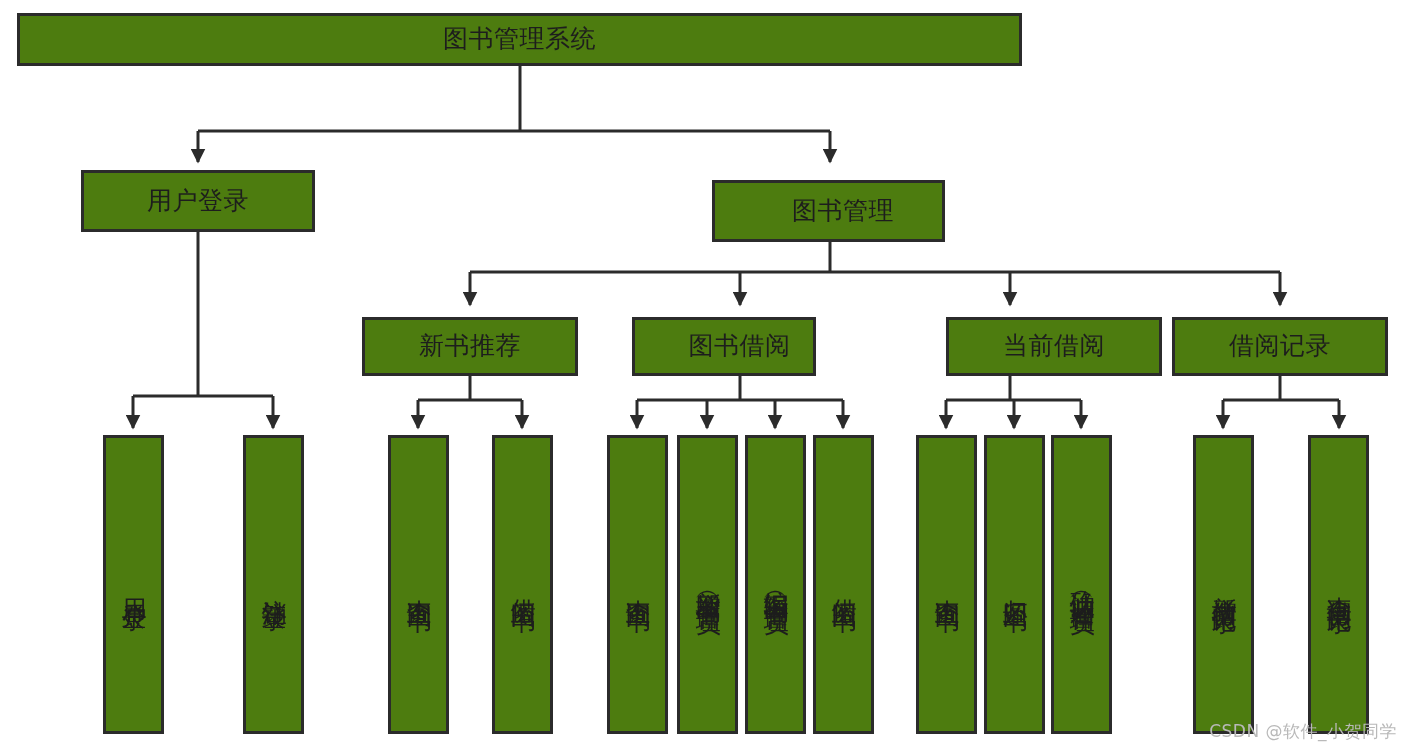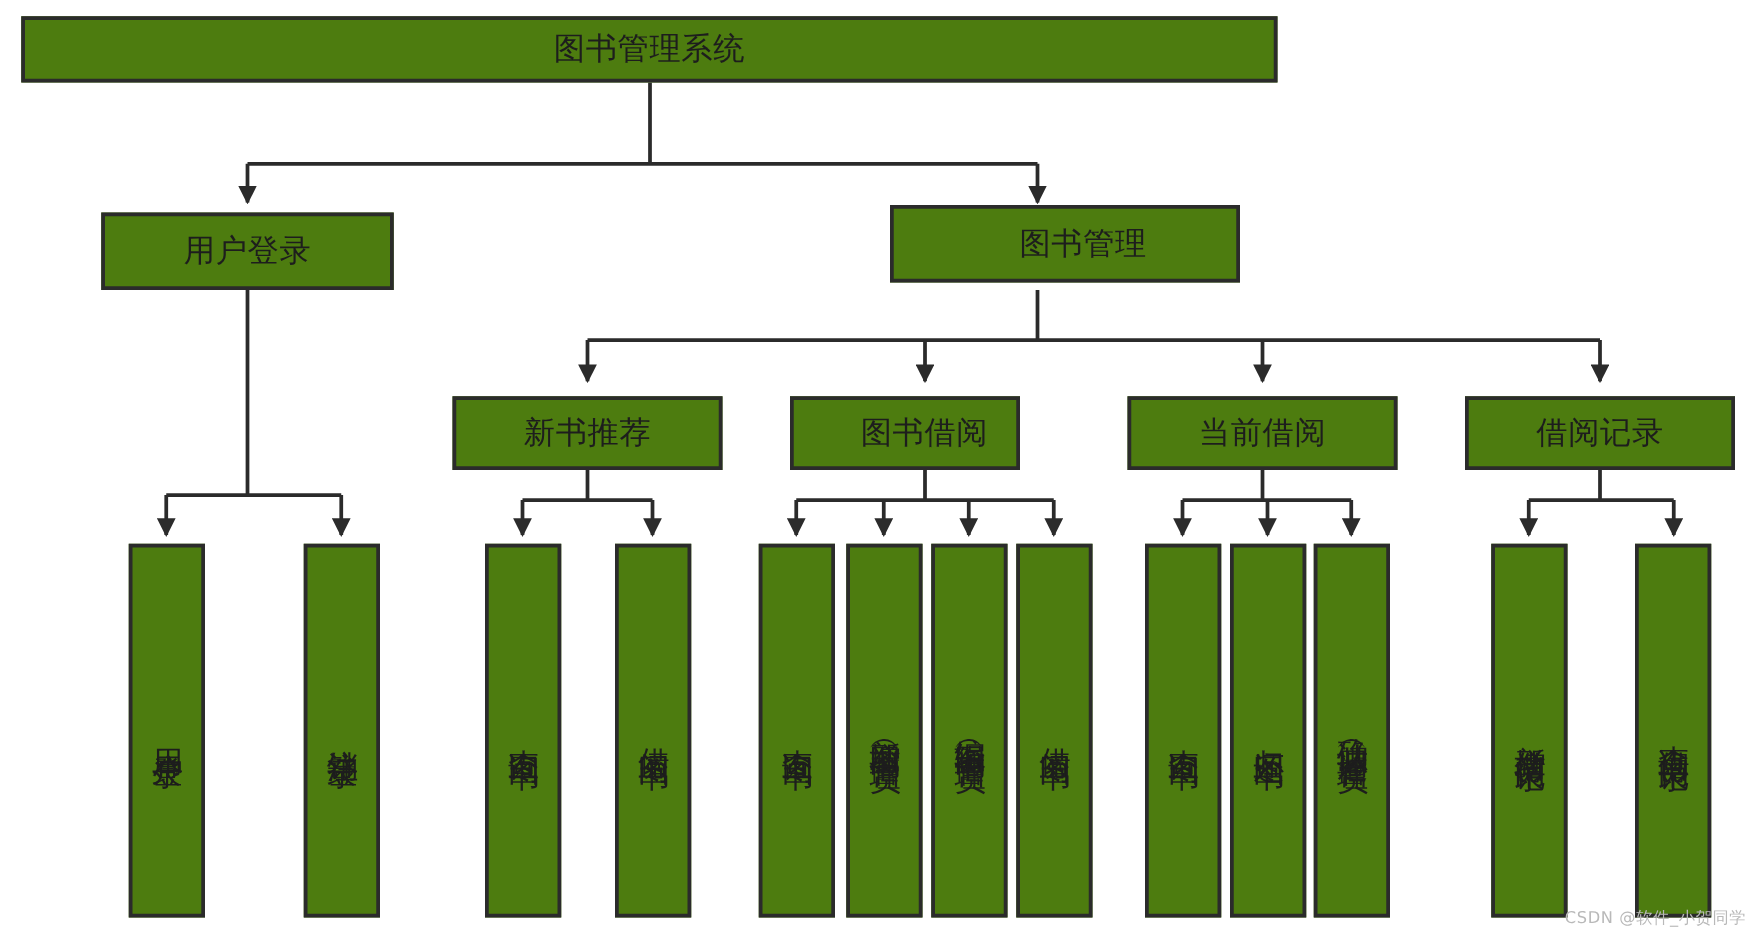--- a/index.html
+++ b/index.html
@@ -51,21 +51,21 @@
     left: 0;
     top: 0;
     width: 1405px;
     height: 747px;
     pointer-events: none;
   }
   #watermark {
     position: absolute;
     right: 8px;
     bottom: 4px;
-    font-size: 13px;
+    font-size: 17px;
     color: #b9b9b9;
     letter-spacing: 0.5px;
     white-space: nowrap;
     font-family: "DejaVu Sans", "Liberation Sans", sans-serif;
   }
 </style>
 </head>
 <body>
 
 <div id="canvas">
@@ -121,31 +121,31 @@
     </g>
   </svg>
 
   <div class="node h" style="left:17px; top:13px; width:1005px; height:53px;">
     <span>图书管理系统</span>
   </div>
 
   <div class="node h" style="left:81px; top:170px; width:234px; height:62px;">
     <span>用户登录</span>
   </div>
-  <div class="node h" style="left:712px; top:164px; width:280px; height:62px;padding-left:29px;">
+  <div class="node h" style="left:712px; top:180px; width:233px; height:62px;padding-left:29px;">
     <span>图书管理</span>
   </div>
 
   <div class="node h" style="left:362px; top:317px; width:216px; height:59px;align-items:center;">
     <span>新书推荐</span>
   </div>
   <div class="node h" style="left:632px; top:317px; width:184px; height:59px;padding-left:31px;">
     <span>图书借阅</span>
   </div>
-  <div class="node h" style="left:902px; top:317px; width:216px; height:59px;">
+  <div class="node h" style="left:946px; top:317px; width:216px; height:59px;">
     <span>当前借阅</span>
   </div>
   <div class="node h" style="left:1172px; top:317px; width:216px; height:59px;">
     <span>借阅记录</span>
   </div>
 
   <div class="node v" style="left:103px; top:435px; width:61px; height:299px;">
     <span class="vtext">用户登录</span>
   </div>
   <div class="node v" style="left:243px; top:435px; width:61px; height:299px;">

